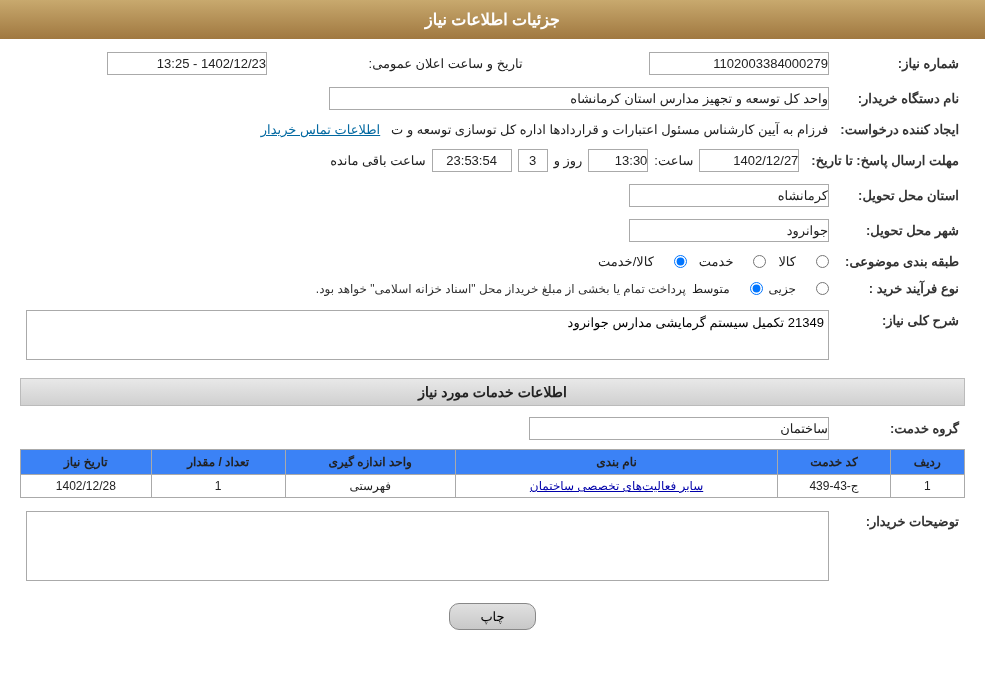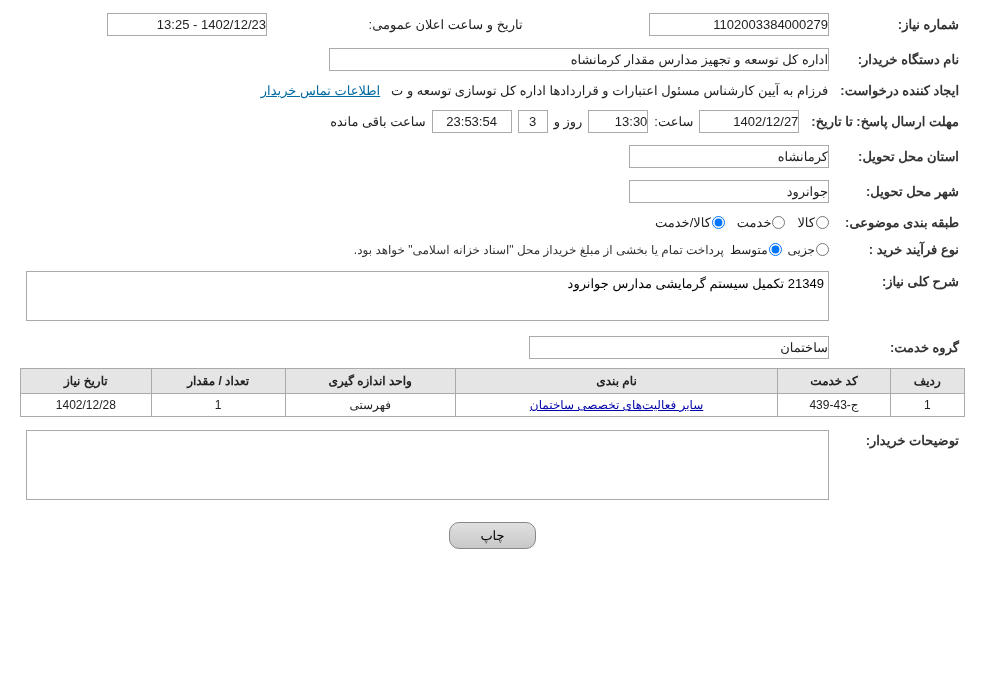--- a/index.html
+++ b/index.html
@@ -72,21 +72,21 @@
     }
     .radio-row {
       display: flex;
       align-items: center;
       gap: 12px;
       direction: rtl;
     }
     .radio-item {
       display: flex;
       align-items: center;
-      gap: 1px;
+      gap: 20px;
     }
     .process-row {
       display: flex;
       align-items: center;
       gap: 6px;
       font-size: 12px;
     }
     .textarea-box {
       border: 1px solid #aaa;
       background: #fff;
@@ -96,21 +96,21 @@
       padding: 4px;
       font-family: Tahoma, Arial, sans-serif;
       font-size: 13px;
     }
     .services-table {
       width: 100%;
       border-collapse: collapse;
       margin-top: 6px;
     }
     .services-table th {
-      background: #e5e5e5;
+      background: #3b82f6;
       border: 1px solid #aaa;
       padding: 5px 8px;
       text-align: center;
       font-size: 12px;
     }
     .services-table td {
       border: 1px solid #aaa;
       padding: 4px 8px;
       text-align: center;
       font-size: 12px;
@@ -140,20 +140,23 @@
       border-color: #c08080;
     }
     .relative-wrap {
       position: relative;
     }
   </style>
 </head>
 <body>
 
 <div class="page-wrapper">
+  <div class="page-header">
+    <span>جزئیات اطلاعات نیاز</span>
+  </div>
 
   <div class="content-area">
 
     <table class="info-table">
       <tbody>
           <tr>
         <td class="label-cell">
           <span>شماره نیاز:</span>
         </td>
         <td>
@@ -167,21 +170,21 @@
     </tbody>
       </table>
 
     <table class="info-table">
       <tbody>
           <tr>
         <td class="label-cell">
           <span>نام دستگاه خریدار:</span>
         </td>
         <td>
-          <span class="value-box" style="min-width:500px;">اداره کل توسعه  و تجهیز مدارس مقدار کرمانشاه</span>
+          <span class="value-box" style="min-width:500px;">واحد کل توسعه  و تجهیز مدارس استان کرمانشاه</span>
         </td>
       </tr>
     </tbody>
       </table>
 
     <table class="info-table">
       <tbody>
           <tr>
         <td class="label-cell">
           <span>ایجاد کننده درخواست:</span>
@@ -299,20 +302,23 @@
         </td>
         <td>
           <div class="relative-wrap">
             <textarea class="textarea-box" style="min-height: 50px;" readonly="">21349 تکمیل سیستم گرمایشی مدارس جوانرود</textarea>
           </div>
         </td>
       </tr>
     </tbody>
       </table>
 
+    <div class="section-title">
+      <span>اطلاعات خدمات مورد نیاز</span>
+    </div>
 
     <table class="info-table">
       <tbody>
           <tr>
         <td class="label-cell">
           <span>گروه خدمت:</span>
         </td>
         <td>
           <span class="value-box" style="min-width:300px;">ساختمان</span>
         </td>

